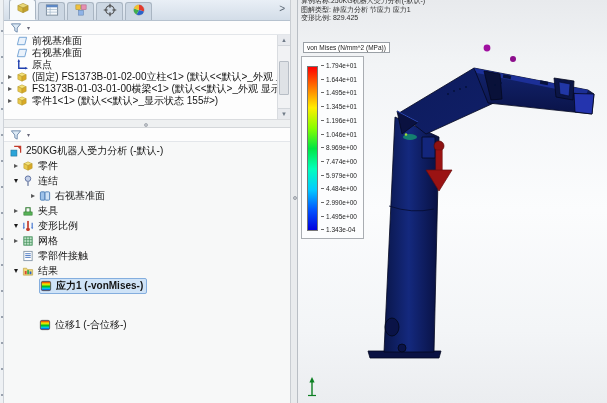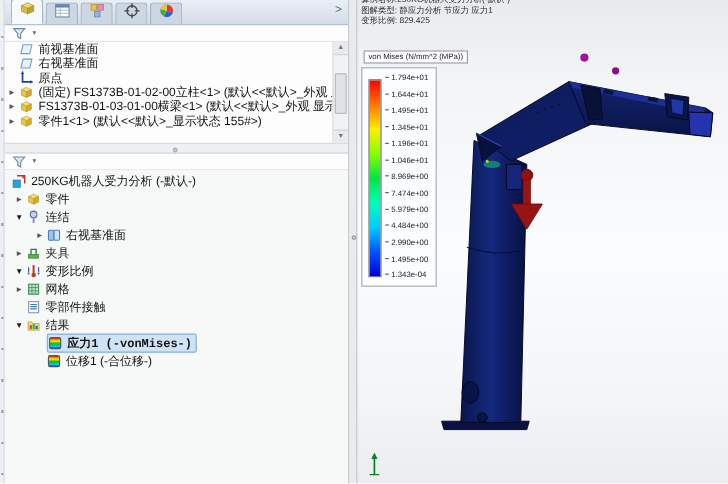--- a/index.html
+++ b/index.html
@@ -29,21 +29,21 @@
 
   .tree1-wrap{height:84px;position:relative;background:#fdfdfd;flex:none;overflow:hidden;}
   .tree{font-size:10px;color:#141414;}
   .t1row{height:12px;display:flex;align-items:center;white-space:nowrap;}
   .t2row{height:15px;display:flex;align-items:center;white-space:nowrap;}
   .expander{width:12px;flex:none;font-size:8px;color:#555;text-align:center;line-height:1;cursor:pointer;}
   .expander.open{color:#1b1b1b;}
   .ticon{width:13px;height:13px;flex:none;margin-right:3px;display:flex;align-items:center;}
   .ticon svg{width:12px;height:12px;}
   .tlabel{overflow:hidden;text-overflow:clip;}
-  .sel .tlabel{font-weight:bold;font-family:Liberation Mono, monospace;}
+  .sel .tlabel{font-weight:bold;}
   .selbox{display:flex;align-items:center;border-radius:2px;padding:0 3px 0 0;}
 
   
   .scrollbar{position:absolute;top:0;right:0;width:13px;height:84px;background:#f1f2f4;
     border-left:1px solid #d9dce0;}
   .sb-btn{height:11px;display:flex;align-items:center;justify-content:center;font-size:6px;color:#707b88;
     background:#e8eaee;border-bottom:1px solid #d2d6db;cursor:pointer;}
   .sb-btn.down{position:absolute;bottom:0;left:0;right:0;border-top:1px solid #d2d6db;border-bottom:none;}
   .sb-thumb{position:absolute;left:1px;right:1px;top:26px;height:34px;background:#dfe2e6;
     border:1px solid #b7bdc5;border-radius:1px;cursor:pointer;}
@@ -348,21 +348,21 @@
                     <stop offset=".8" stop-color="#00c8ff"></stop>
                     <stop offset="1" stop-color="#0000e0"></stop>
                   </linearGradient>
                 </defs>
                 <rect x="1.5" y="1.5" width="10" height="10" rx="1.5" fill="url(#rb25)" stroke="#555"></rect>
               </svg>
             </span>
             <span class="tlabel">应力1 (-vonMises-)</span>
           </span>
         </div>
-        <div class="t2row" style="padding-left: 23px;">
+        <div class="t2row" style="padding-left: 23px; margin-top: 24px;">
           <span class="expander"></span>
           <span class="selbox">
             <span class="ticon">
               <svg viewBox="0 0 13 13">
                 <defs>
                   <linearGradient id="rb26" x1="0" y1="0" x2="0" y2="1">
                     <stop offset="0" stop-color="#e00000"></stop>
                     <stop offset=".3" stop-color="#ffee00"></stop>
                     <stop offset=".55" stop-color="#00c020"></stop>
                     <stop offset=".8" stop-color="#00c8ff"></stop>

